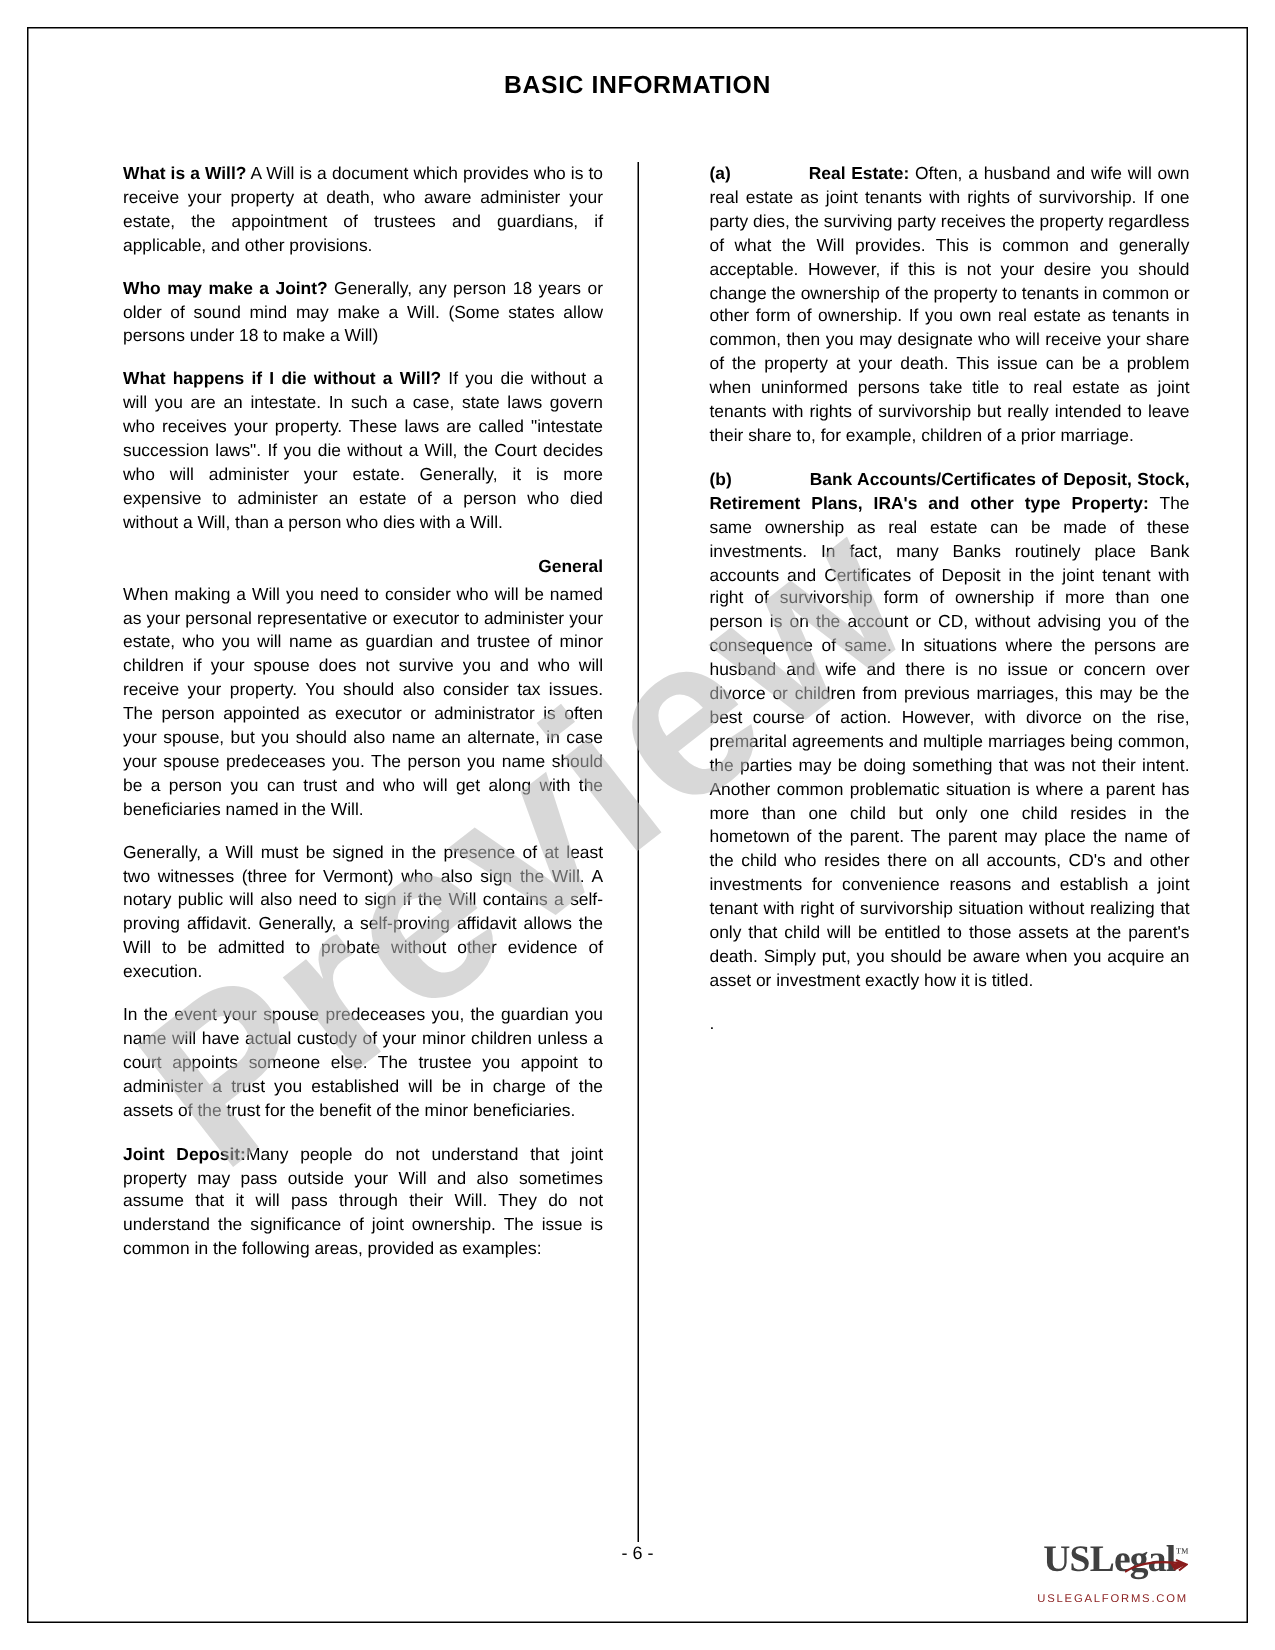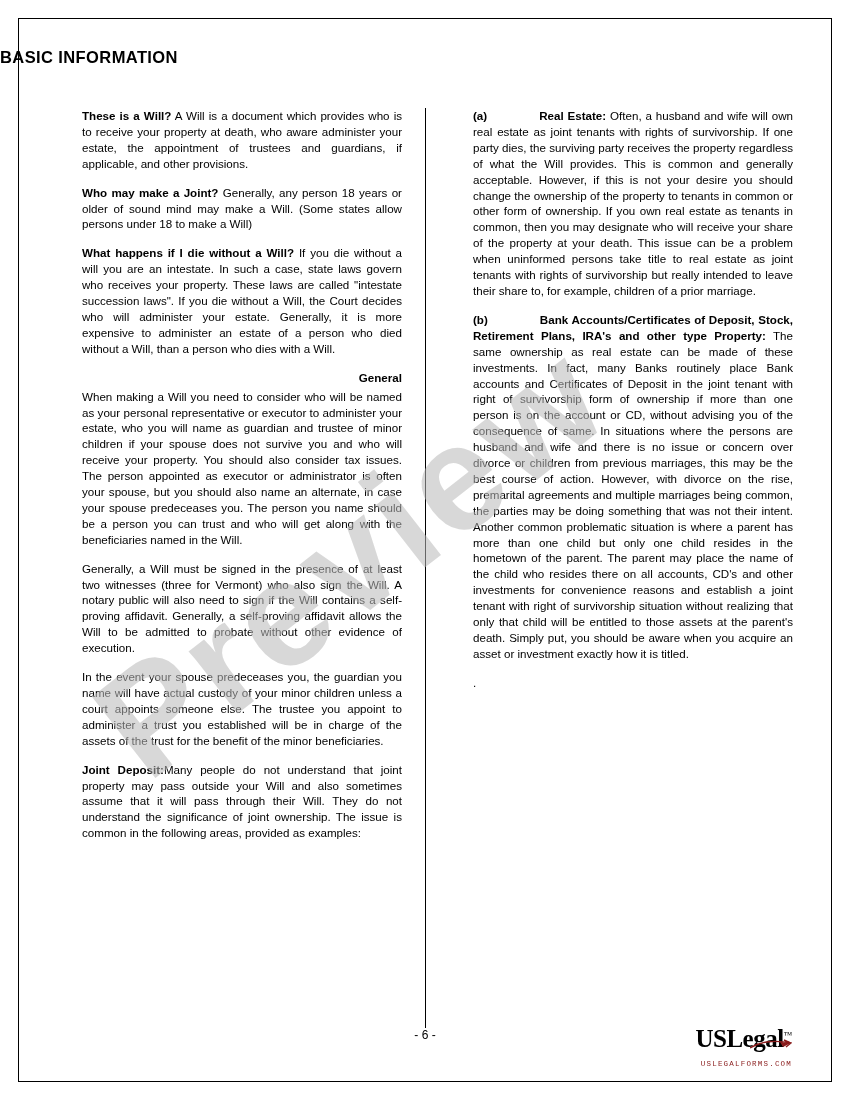--- a/index.html
+++ b/index.html
@@ -34,20 +34,21 @@
     border: 1px solid #000000;
     box-sizing: border-box;
     pointer-events: none;
   }
 
   .doc-title {
     position: absolute;
     left: 0;
     top: 48px;
     width: 850px;
+    text-align: center;
     font-size: 16.5px;
     font-weight: bold;
     letter-spacing: 0.4px;
   }
 
   .columns {
     position: absolute;
     left: 0;
     top: 108px;
     width: 850px;
@@ -112,36 +113,36 @@
     position: absolute;
     right: 58px;
     bottom: 32px;
     width: 140px;
     height: 46px;
     text-align: right;
   }
   .logo-main {
     font-size: 25px;
     font-weight: bold;
-    color: #000000;
+    color: #404040;
     letter-spacing: -0.5px;
     line-height: 26px;
     font-family: "Liberation Serif", serif;
   }
   .logo-tm {
     font-size: 9px;
     vertical-align: super;
     font-weight: normal;
   }
   .logo-sub {
     font-size: 7.5px;
     color: #8a1c1c;
     letter-spacing: 1.2px;
     margin-top: 8px;
-    font-family: Liberation Mono, monospace;
+    font-family: Liberation Sans, sans-serif;
   }
   .logo-swoosh {
     position: absolute;
     right: 0;
     top: 17px;
     width: 42px;
     height: 12px;
   }
 </style>
 </head>
@@ -153,21 +154,21 @@
 
   <div class="doc-title">BASIC INFORMATION</div>
 
   <div class="col-divider"></div>
 
   <div class="columns">
 
     <div class="col col-left">
 
       <p>
-        <span class="lead">These is a Will?</span><span> A Will is a document which provides who is to receive your property at death, who aware administer your estate, the appointment of trustees and guardians, if applicable, and other provisions.</span>
+        <span class="lead">What is a Will?</span><span> A Will is a document which provides who is to receive your property at death, who aware administer your estate, the appointment of trustees and guardians, if applicable, and other provisions.</span>
       </p>
 
       <p>
         <span class="lead">Who may make a Joint?</span><span> Generally, any person 18 years or older of sound mind may make a Will. (Some states allow persons under 18 to make a Will)</span>
       </p>
 
       <p>
         <span class="lead">What happens if I die without a Will?</span><span> If you die without a will you are an intestate.  In such a case, state laws govern who receives your property. These laws are called "intestate succession laws". If you die without a Will, the Court decides who will administer your estate.  Generally, it is more expensive to administer an estate of a person who died without a Will, than a person who dies with a Will.</span>
       </p>
 

